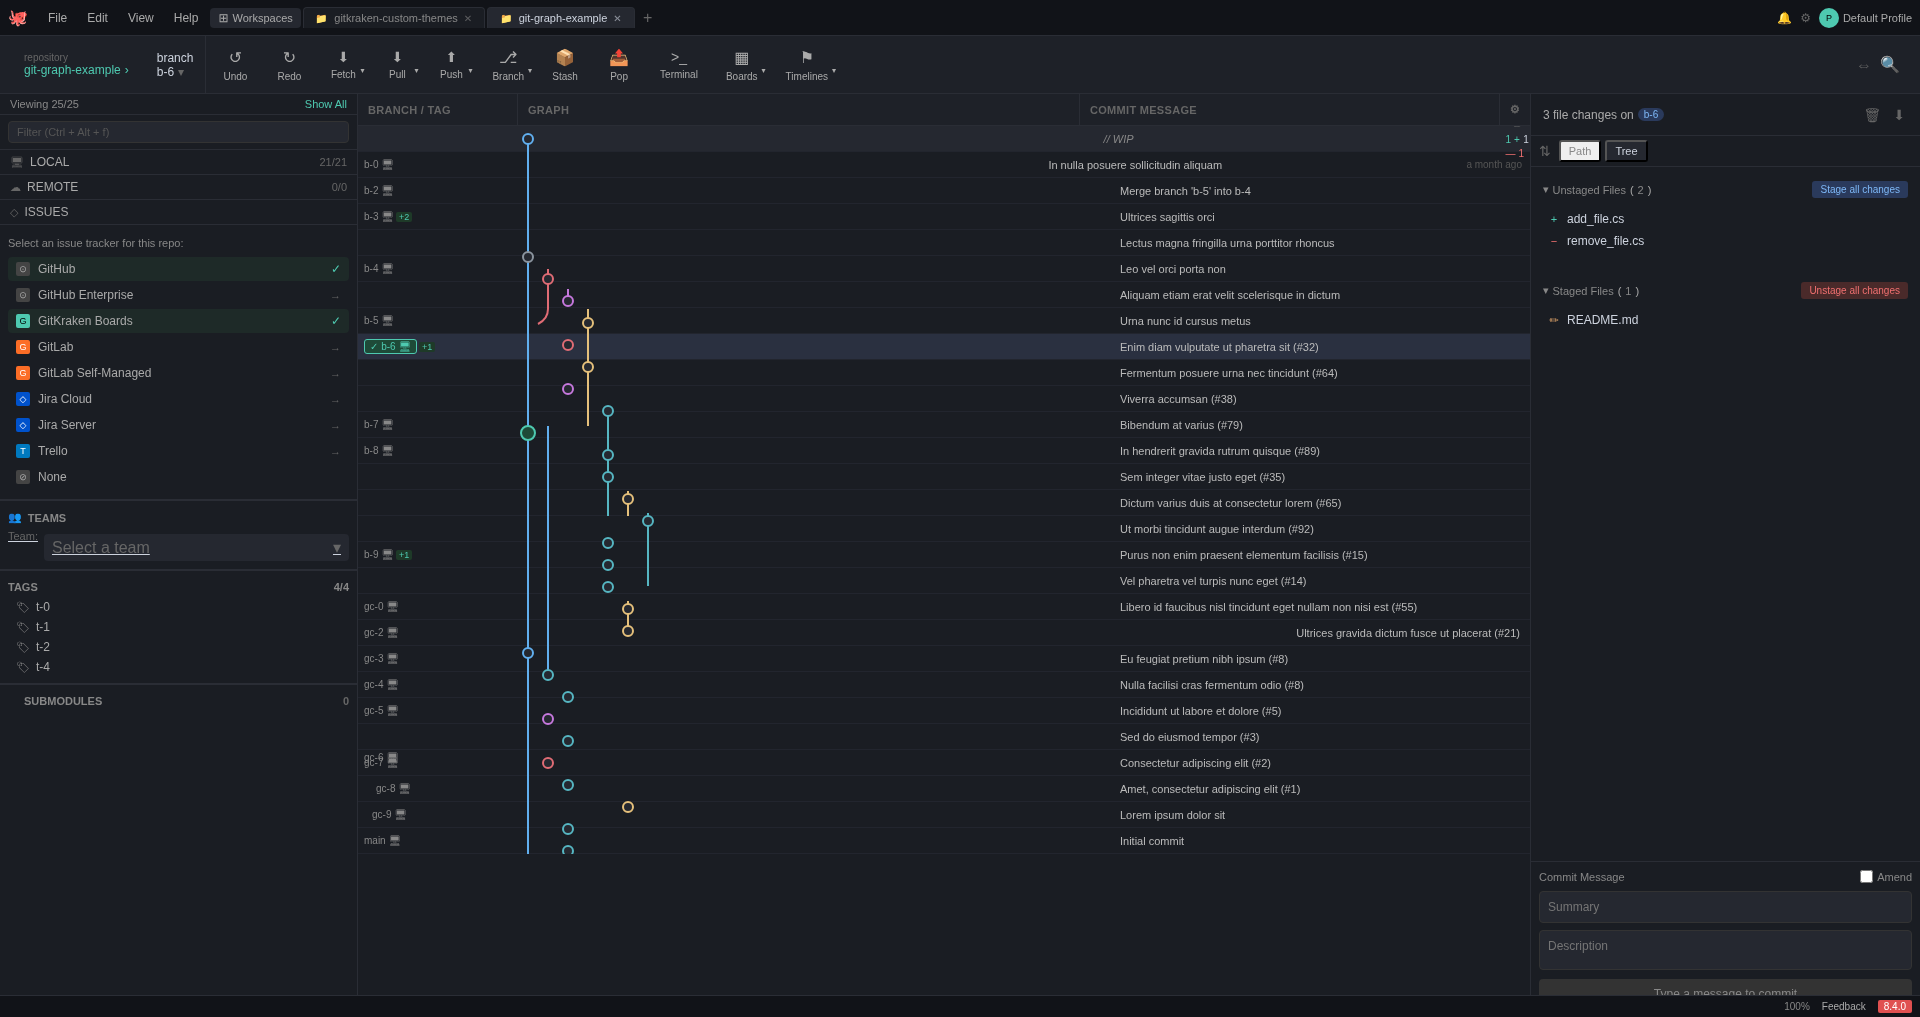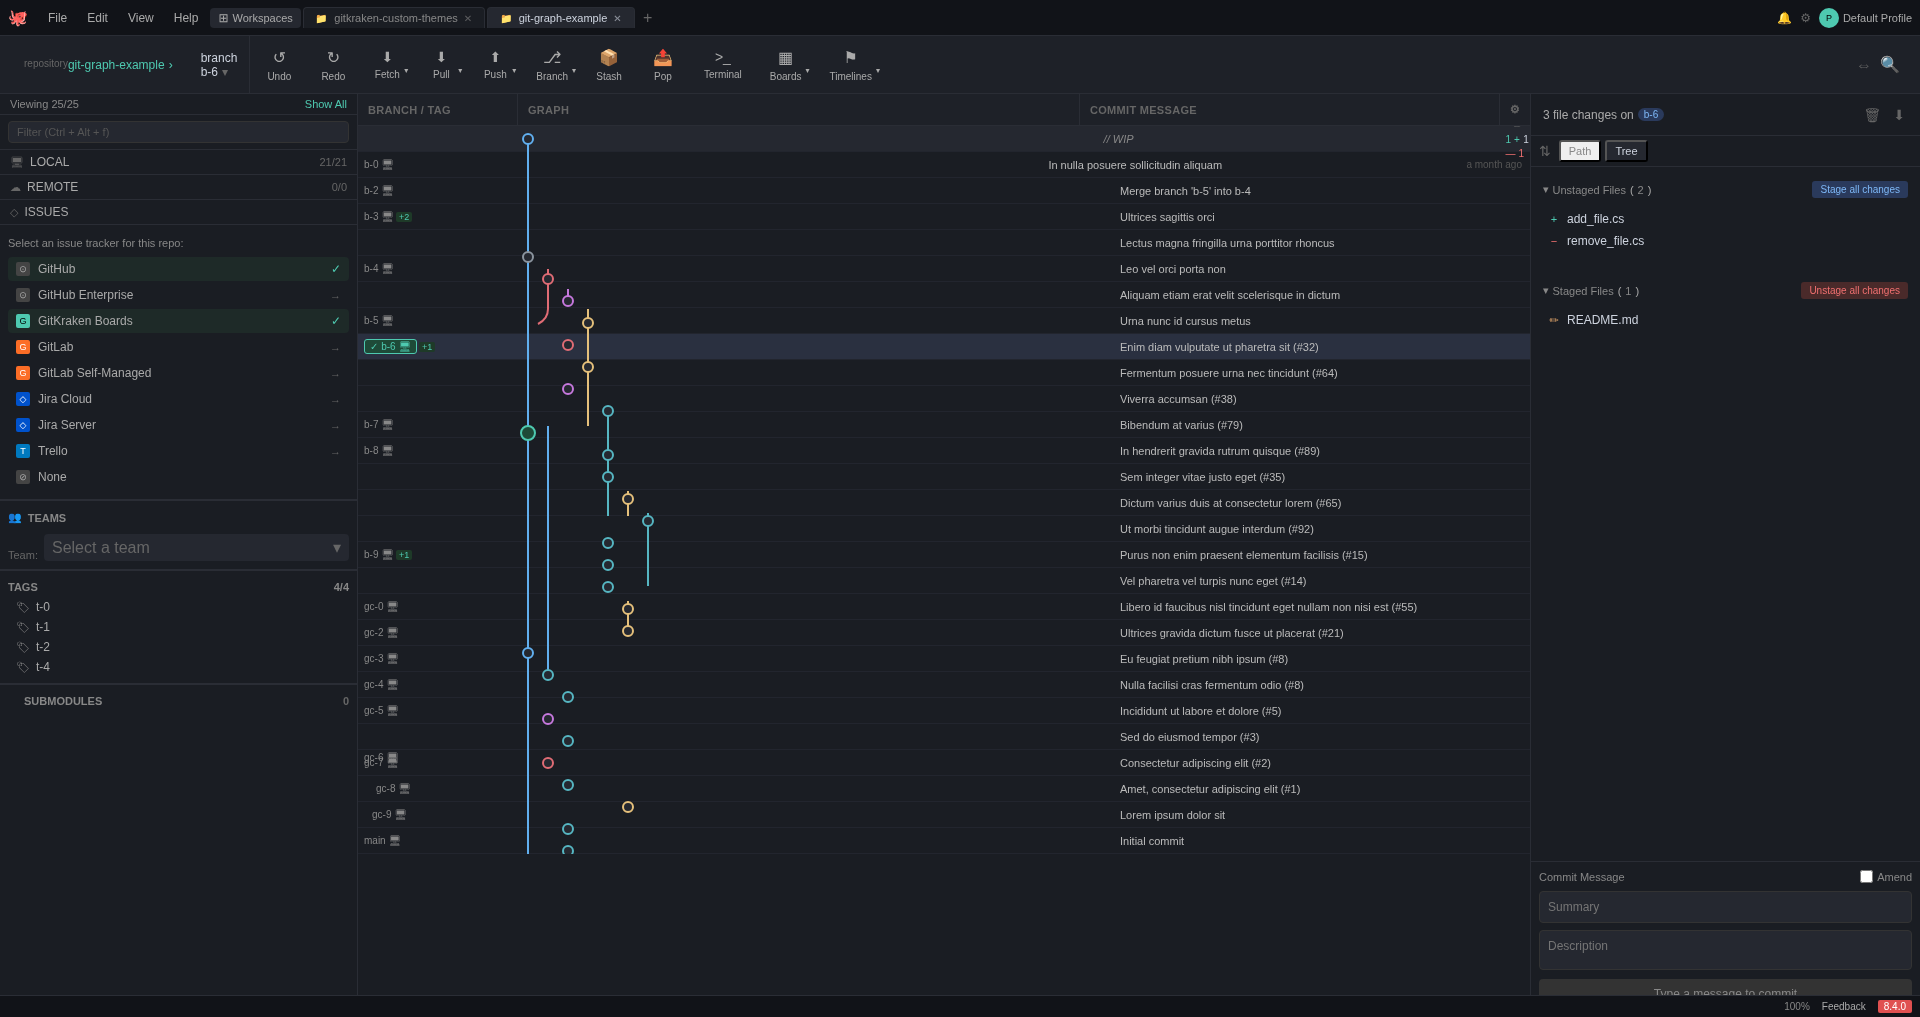--- a/index.html
+++ b/index.html
@@ -17,21 +17,21 @@
     .new-tab-btn { width: 22px; height: 22px; display: flex; align-items: center; justify-content: center; cursor: pointer; color: #666; font-size: 16px; border-radius: 3px; }
     .titlebar-right { display: flex; align-items: center; gap: 8px; color: #666; }
     .workspace-btn { display: flex; align-items: center; gap: 4px; padding: 3px 8px; background: #252830; border-radius: 4px; cursor: pointer; font-size: 11px; color: #aaa; }
 
     
     #toolbar { display: flex; align-items: center; background: #1e2128; height: 58px; padding: 0 12px; border-bottom: 1px solid #2a2d35; gap: 4px; }
     .toolbar-btn { display: flex; flex-direction: column; align-items: center; justify-content: center; padding: 0 12px; height: 100%; cursor: pointer; color: #aaa; font-size: 10px; gap: 4px; min-width: 50px; }
     .toolbar-btn .icon { font-size: 16px; }
     .toolbar-btn.has-arrow { position: relative; }
     .toolbar-btn.has-arrow::after { content: '▾'; font-size: 8px; position: absolute; right: 4px; bottom: 18px; }
-    #repo-info { display: flex; flex-direction: row; padding: 0 12px; }
+    #repo-info { display: flex; flex-direction: column; padding: 0 12px; }
     #repo-info .ri-label { font-size: 10px; color: #666; }
     #repo-info .ri-value { display: flex; align-items: center; gap: 4px; font-size: 12px; color: #4ec9b0; cursor: pointer; }
     .toolbar-spacer { flex: 1; }
     .toolbar-right-icons { display: flex; align-items: center; gap: 8px; color: #666; padding: 0 8px; }
 
     
     #main { display: flex; height: calc(1017px - 36px - 58px); }
 
     
     #sidebar { width: 358px; min-width: 358px; background: #1a1d23; border-right: 1px solid #2a2d35; display: flex; flex-direction: column; overflow: hidden; }
@@ -374,21 +374,21 @@
           </div>
         </div>
       </div>
       <div class="sidebar-sep"></div>
 
       <div id="teams-section">
         <div class="teams-header">
           <span>👥</span>
           <span>TEAMS</span>
         </div>
-        <div style="display:flex;align-items:flex-end;gap:6px;padding:2px 0;">
+        <div style="display:flex;align-items:flex-start;gap:6px;padding:2px 0;text-decoration:underline;">
           <span style="font-size:11px;color:#666;">Team:</span>
           <div class="team-select" style="flex:1;">
             <span>Select a team</span>
             <span class="chevron">▾</span>
           </div>
         </div>
       </div>
       <div class="sidebar-sep"></div>
 
       <div id="tags-section">
@@ -666,21 +666,21 @@
 
         <div class="graph-row" style="position: relative; padding-left: 480px;">
           <div class="gr-branch" style="position:absolute;left:0;width:160px;">
             <span class="branch-tag-small">gc-0 🖥</span>
           </div>
           <div style="width:320px;"></div>
           <div class="gr-commit">Libero id faucibus nisl tincidunt eget nullam non nisi est (#55)</div>
         </div>
 
 
-        <div class="graph-row" style="position: relative; padding-left: 480px;">
+        <div class="graph-row" style="position: relative; padding-left: 480px; text-align: right;">
           <div class="gr-branch" style="position:absolute;left:0;width:160px;">
             <span class="branch-tag-small">gc-2 🖥</span>
           </div>
           <div style="width:320px;"></div>
           <div class="gr-commit">Ultrices gravida dictum fusce ut placerat (#21)</div>
         </div>
 
         <div class="graph-row" style="position: relative; padding-left: 480px;">
           <div class="gr-branch" style="position:absolute;left:0;width:160px;">
             <span class="branch-tag-small">gc-3 🖥</span>

